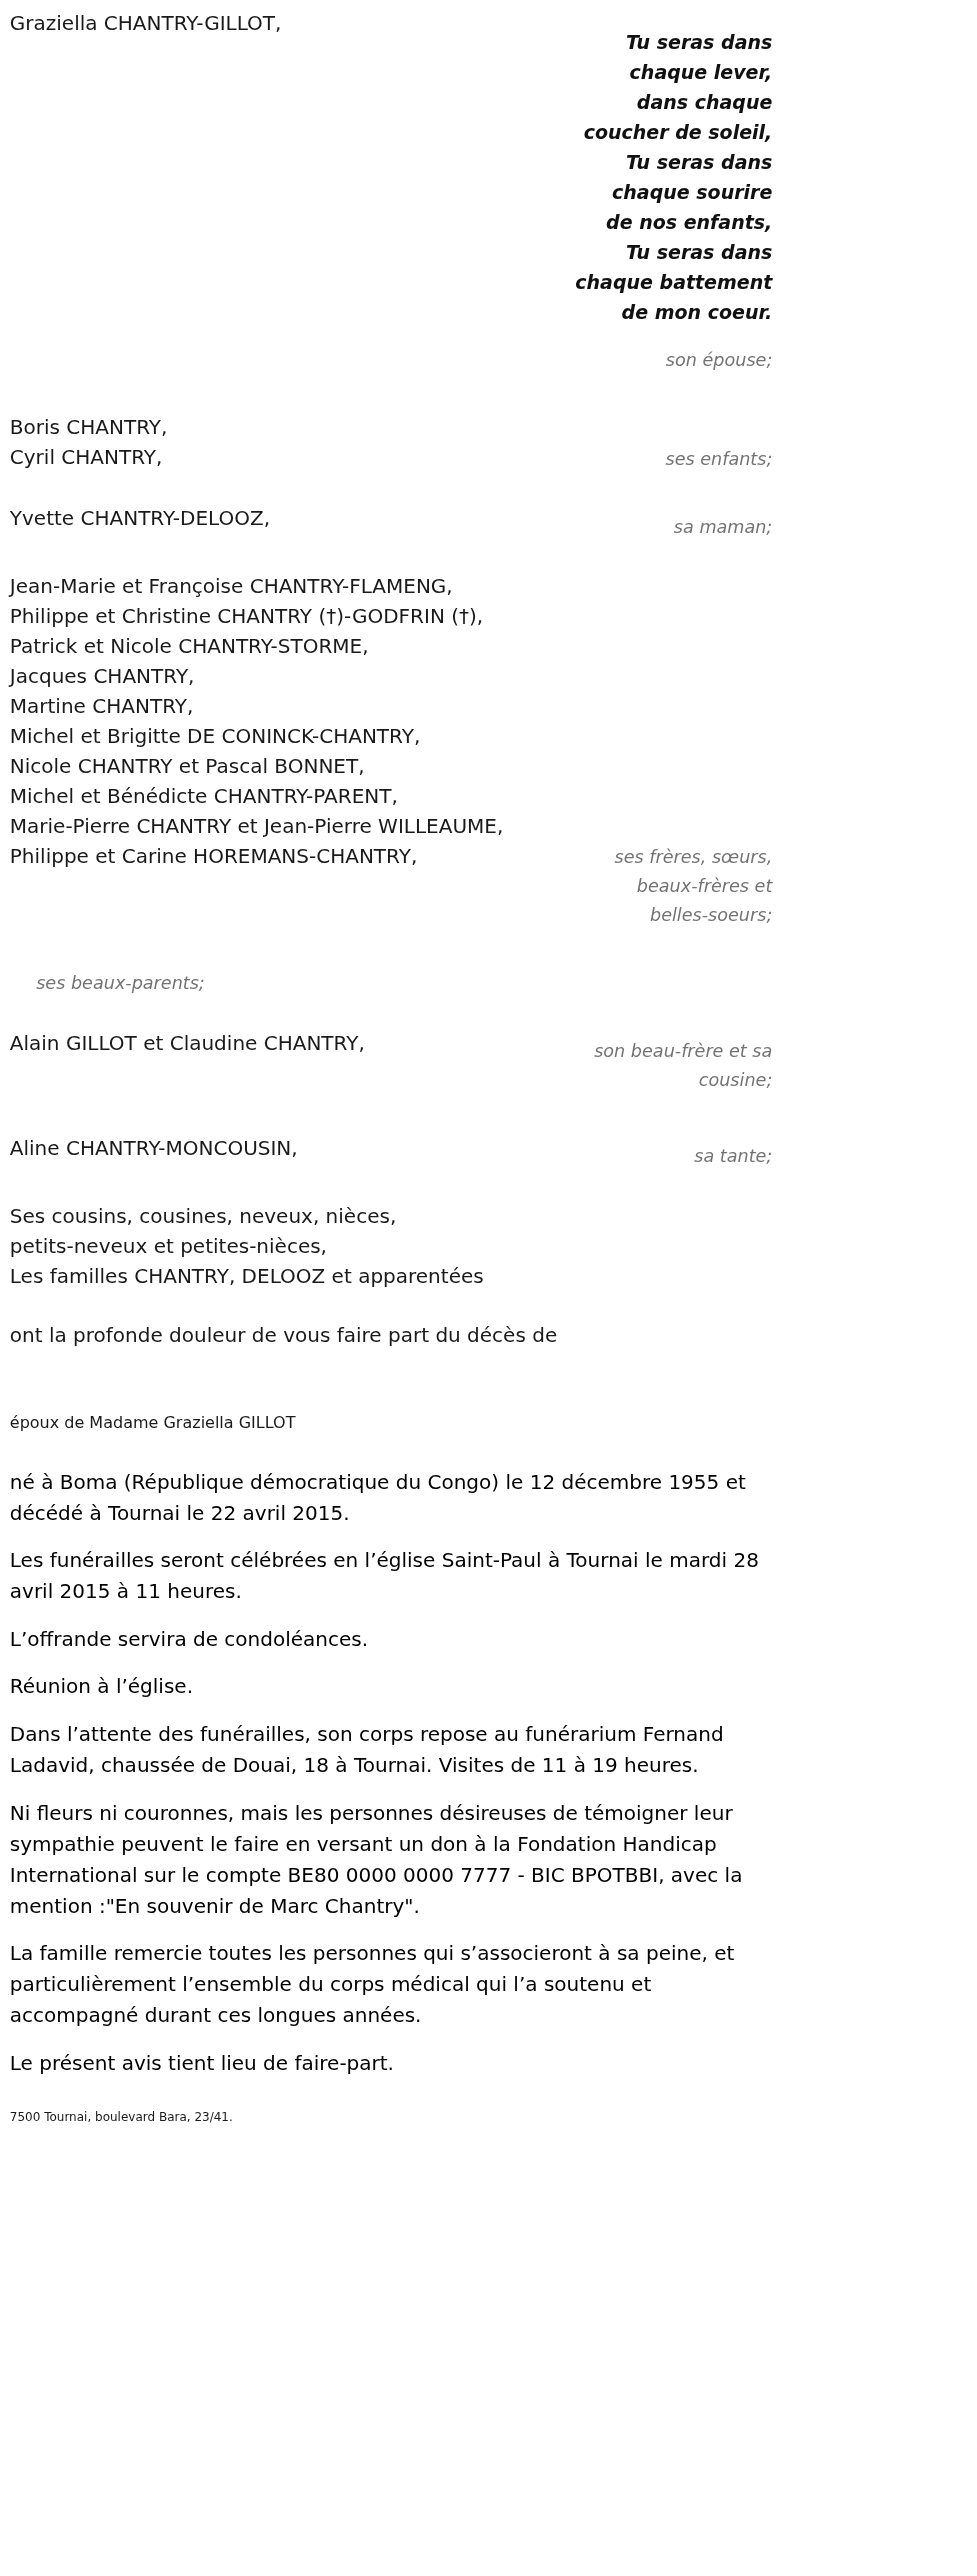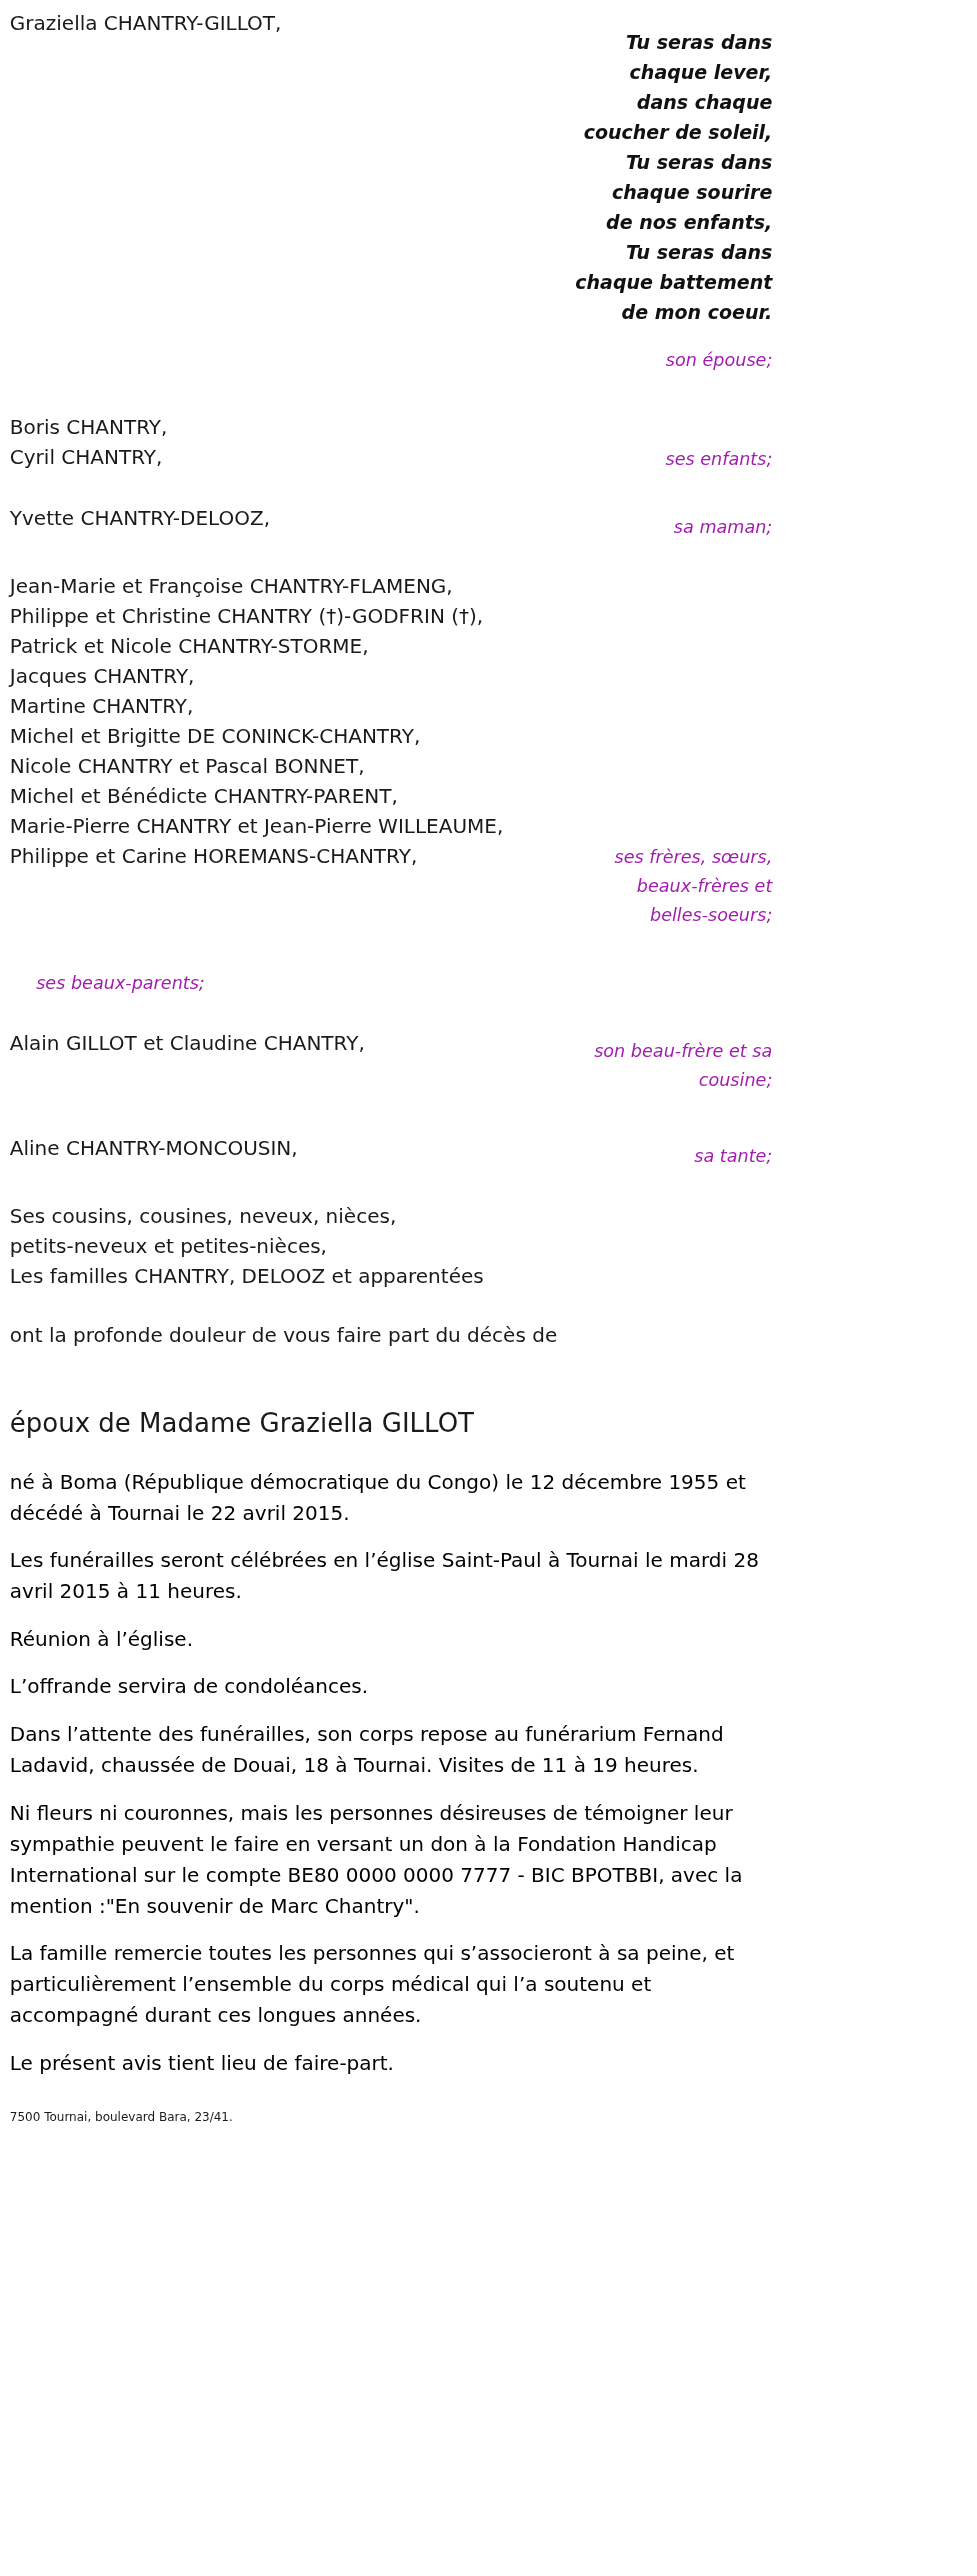--- a/index.html
+++ b/index.html
@@ -29,21 +29,21 @@
     white-space: pre-line;
   }
   .names-block {
     margin: 0;
   }
   .attrib {
     font-size: 17.6px;
     line-height: 29px;
     font-style: italic;
     text-align: right;
-    color: #a21caf;
+    color: #737373;
     white-space: pre-line;
   }
   .poem {
     font-size: 19px;
     line-height: 30px;
     font-style: italic;
     font-weight: bold;
     text-align: right;
     color: #111111;
     white-space: pre-line;
@@ -80,21 +80,21 @@
   }
   .deceased-name {
     font-size: 27px;
     font-weight: bold;
     line-height: 37px;
     letter-spacing: 0.1px;
     margin: 0;
     color: #111111;
   }
   .spouse-line {
-    font-size: 26px;
+    font-size: 16px;
     line-height: 30px;
     margin: 0;
   }
 
   
   .body-para {
     font-size: 20px;
     line-height: 31px;
     margin: 0 0 16.6px 0;
     max-width: 938px;
@@ -226,22 +226,22 @@
 
   <div class="gap-lg"></div>
 
   <p class="spouse-line">époux de Madame Graziella GILLOT</p>
 
   <div class="gap-lg"></div>
 
   <div>
     <p class="body-para">né à Boma (République démocratique du Congo) le 12 décembre 1955 et décédé à Tournai le 22 avril 2015.</p>
     <p class="body-para">Les funérailles seront célébrées en l’église Saint-Paul à Tournai le mardi 28 avril 2015 à 11 heures.</p>
+    <p class="body-para">L’offrande servira de condoléances.</p>
     <p class="body-para">Réunion à l’église.</p>
-    <p class="body-para">L’offrande servira de condoléances.</p>
     <p class="body-para">Dans l’attente des funérailles, son corps repose au funérarium Fernand Ladavid, chaussée de Douai, 18 à Tournai. Visites de 11 à 19 heures.</p>
     <p class="body-para">Ni fleurs ni couronnes, mais les personnes désireuses de témoigner leur sympathie peuvent le faire en versant un don à la Fondation Handicap International sur le compte BE80 0000 0000 7777 - BIC BPOTBBI, avec la mention :"En souvenir de Marc Chantry".</p>
     <p class="body-para">La famille remercie toutes les personnes qui s’associeront à sa peine, et particulièrement l’ensemble du corps médical qui l’a soutenu et accompagné durant ces longues années.</p>
     <p class="body-para">Le présent avis tient lieu de faire-part.</p>
   </div>
 
   <div class="gap-md"></div>
 
   <p class="address-line">7500 Tournai, boulevard Bara, 23/41.</p>
 

